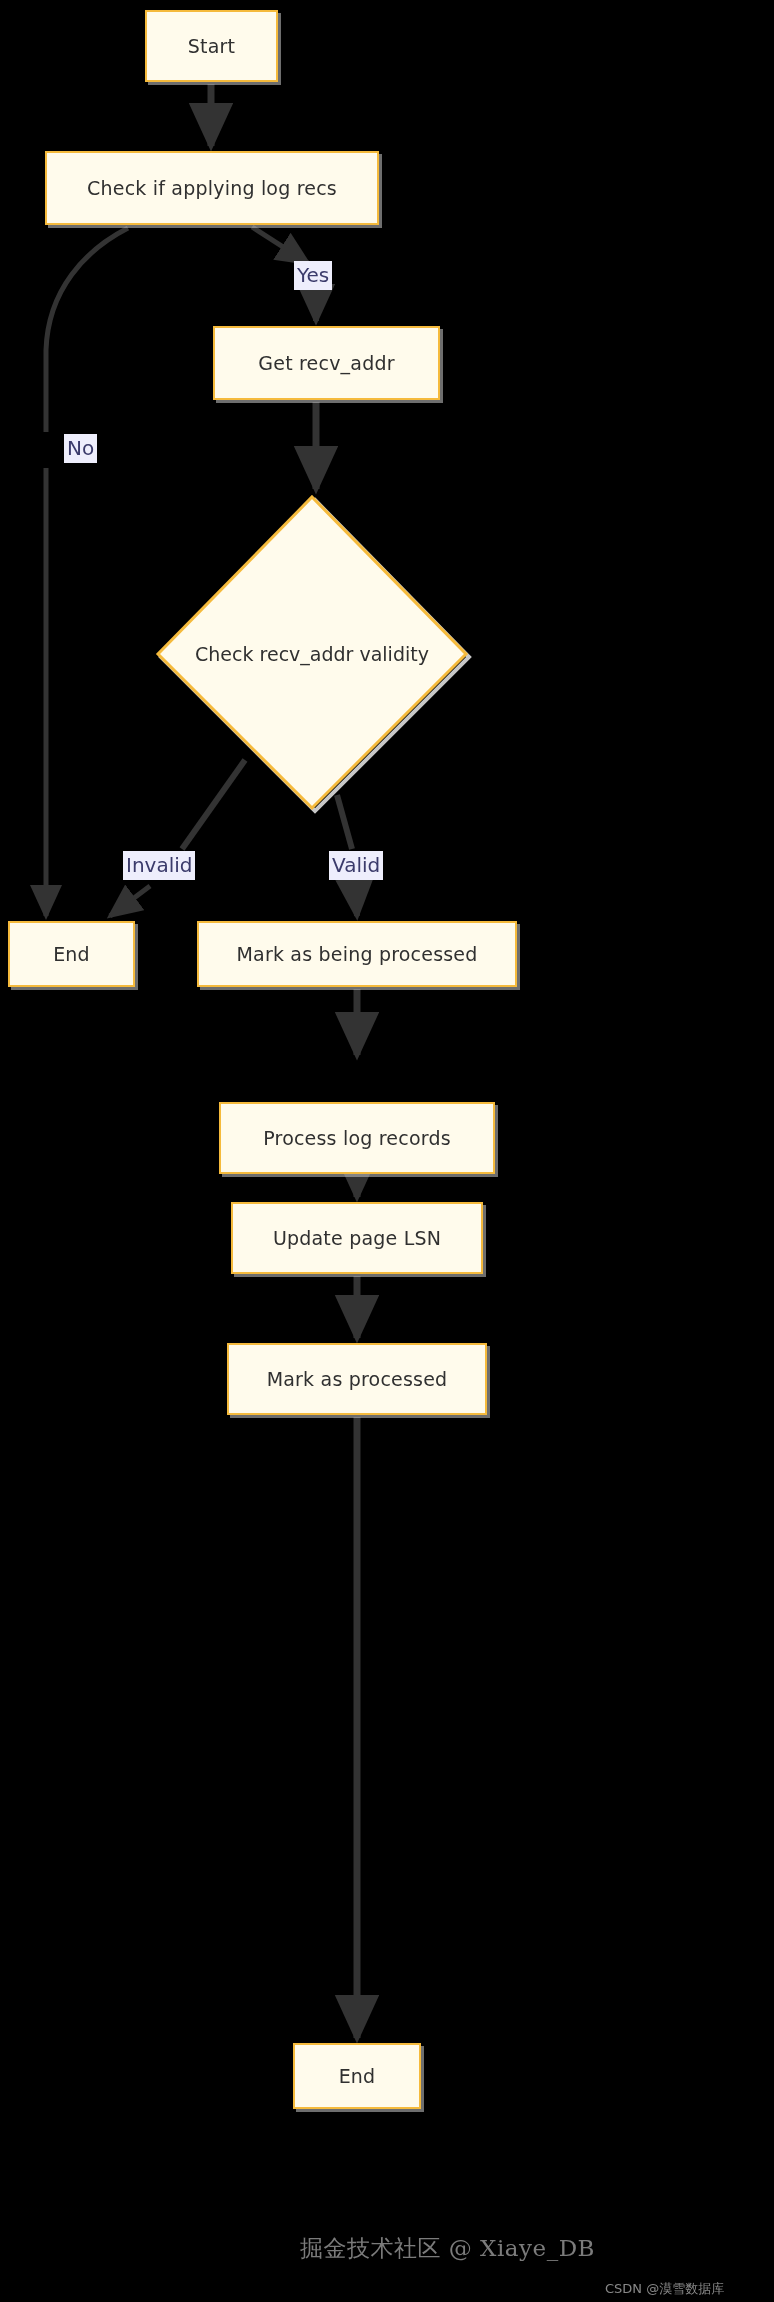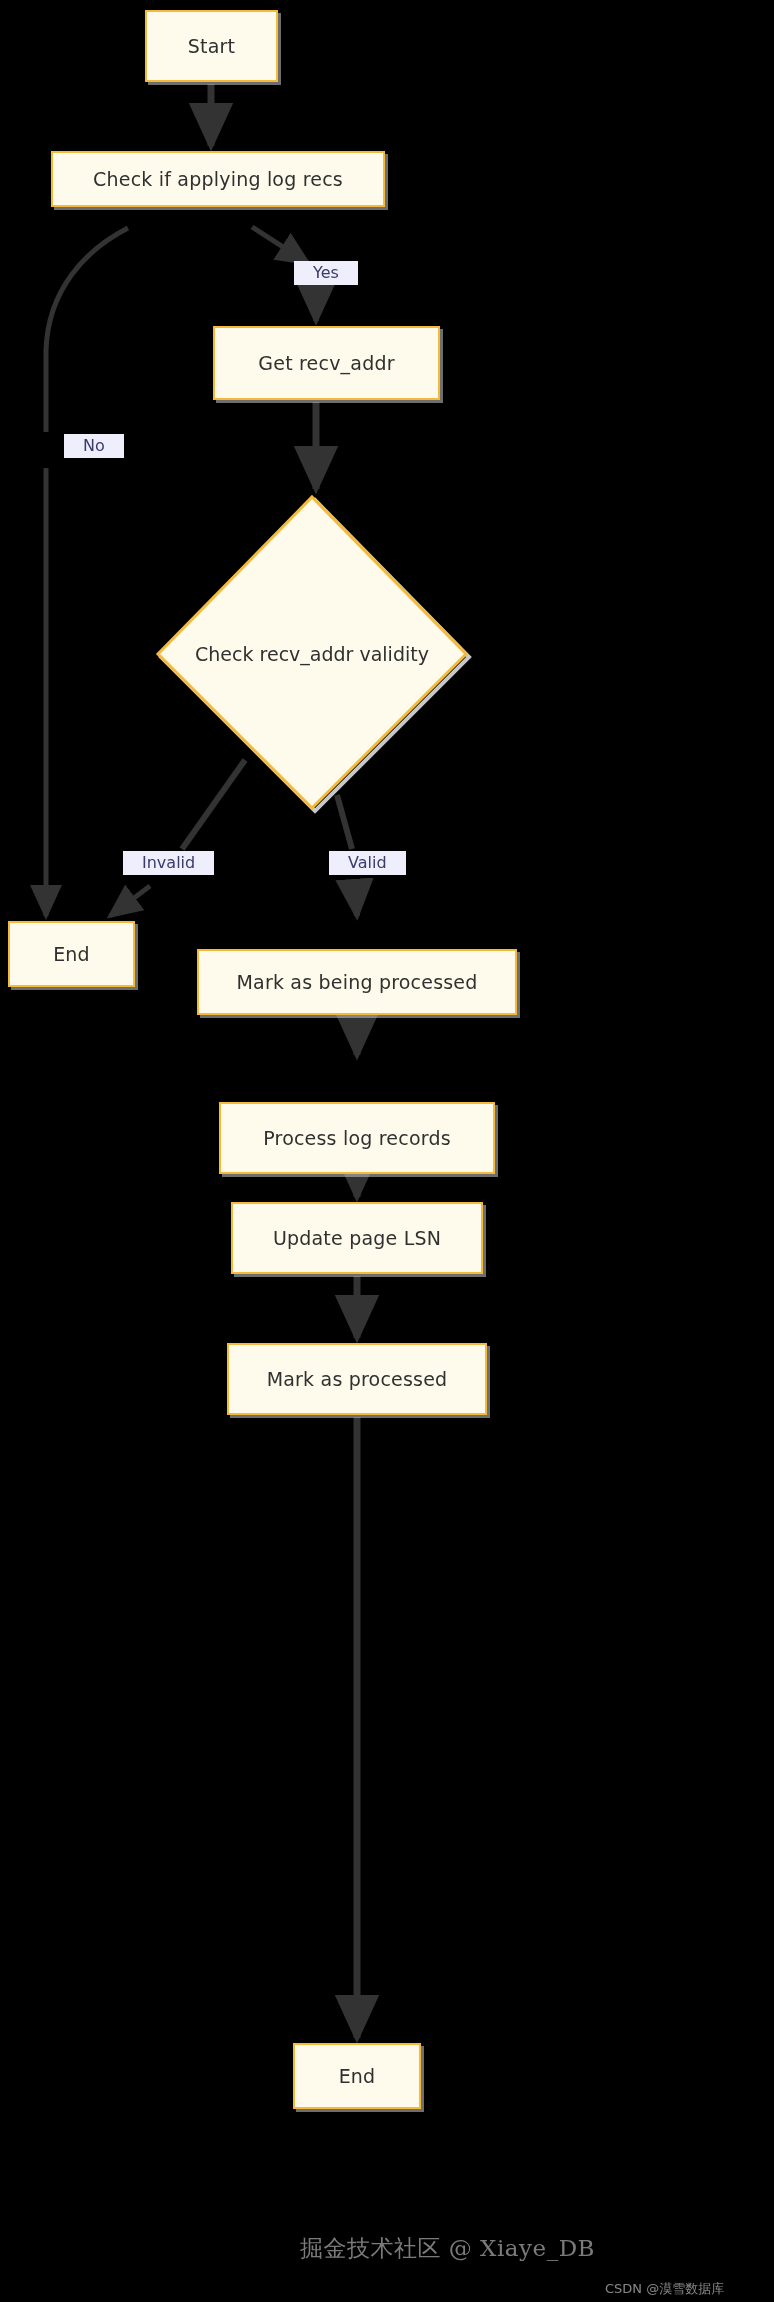--- a/index.html
+++ b/index.html
@@ -71,22 +71,22 @@
     justify-content: center;
     color: #303030;
     font-size: 19px;
     white-space: nowrap;
   }
 
   .edge-label {
     position: absolute;
     background: #eeeefc;
     color: #3b3b6b;
-    font-size: 16px;
-    padding: 2px 19px;
+    font-size: 20px;
+    padding: 2px 3px;
     line-height: 1.25;
     white-space: nowrap;
     box-sizing: border-box;
   }
 
   .watermark {
     position: absolute;
     white-space: nowrap;
     pointer-events: none;
   }
@@ -140,41 +140,41 @@
 
     <path d="M357,1276 L357,1338" stroke="#333333" stroke-width="7" fill="none" marker-end="url(#arrow)"></path>
 
     <path d="M357,1417 L357,2038" stroke="#333333" stroke-width="7" fill="none" marker-end="url(#arrow)"></path>
   </svg>
 
   <div class="node" style="left:145px; top:10px; width:133px; height:72px;">
     <span class="node-label">Start</span>
   </div>
 
-  <div class="node" style="left:51px; top:151px; width:334px; height:56px;">
+  <div class="node" style="left:45px; top:151px; width:334px; height:74px;">
     <span class="node-label">Check if applying log recs</span>
   </div>
 
   <div class="node" style="left:213px; top:326px; width:227px; height:74px;">
     <span class="node-label">Get recv_addr</span>
   </div>
 
   <div class="decision" style="left:152px; top:494px; width:320px; height:320px;">
     <svg class="dia" viewBox="0 0 320 320" xmlns="http://www.w3.org/2000/svg">
       <polygon points="163,6 317,163 163,317 9,163" fill="none" stroke="#c8c8c8" stroke-width="4"></polygon>
       <polygon points="160,3 314,160 160,314 6,160" fill="#fffbec" stroke="#f5ba3c" stroke-width="3"></polygon>
     </svg>
     <div class="dia-text">Check recv_addr validity</div>
   </div>
 
   <div class="node" style="left:8px; top:921px; width:127px; height:66px;">
     <span class="node-label">End</span>
   </div>
 
-  <div class="node" style="left:197px; top:921px; width:320px; height:66px;margin-top:28px;">
+  <div class="node" style="left:197px; top:921px; width:320px; height:66px;">
     <span class="node-label">Mark as being processed</span>
   </div>
 
   <div class="node" style="left:219px; top:1060px; width:276px; height:72px;margin-top:42px;">
     <span class="node-label">Process log records</span>
   </div>
 
   <div class="node" style="left:231px; top:1202px; width:252px; height:72px;">
     <span class="node-label">Update page LSN</span>
   </div>

